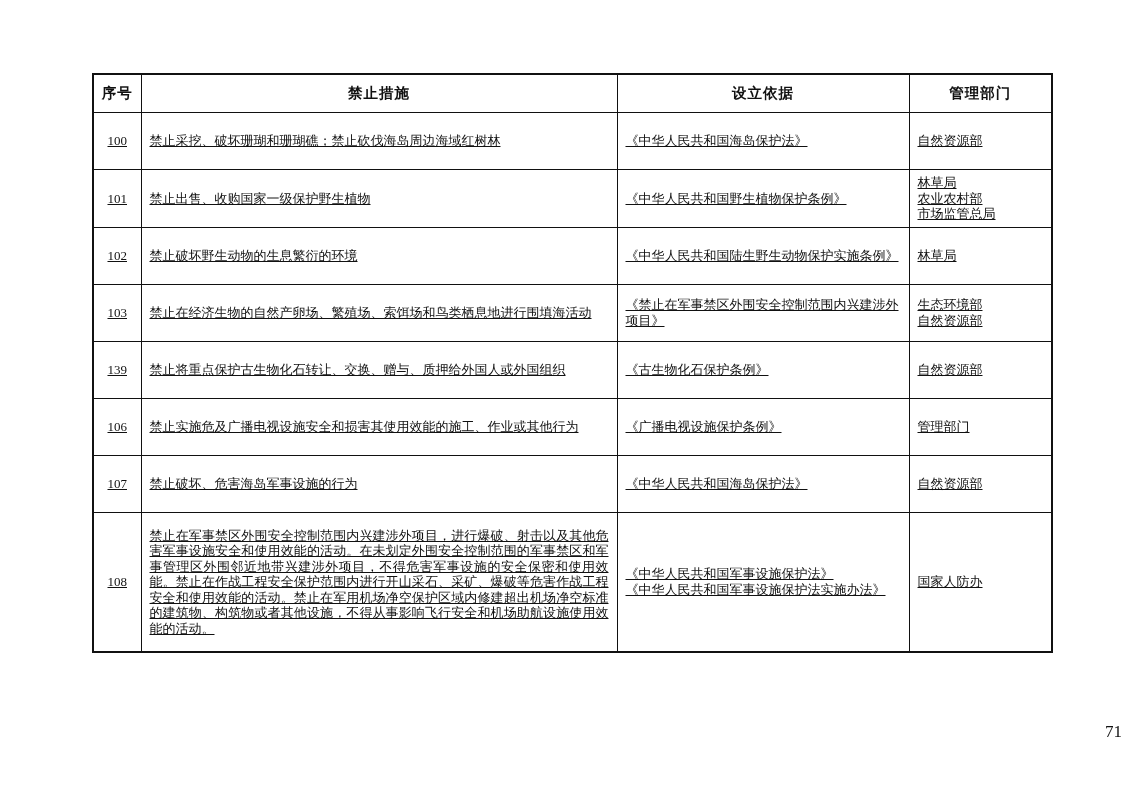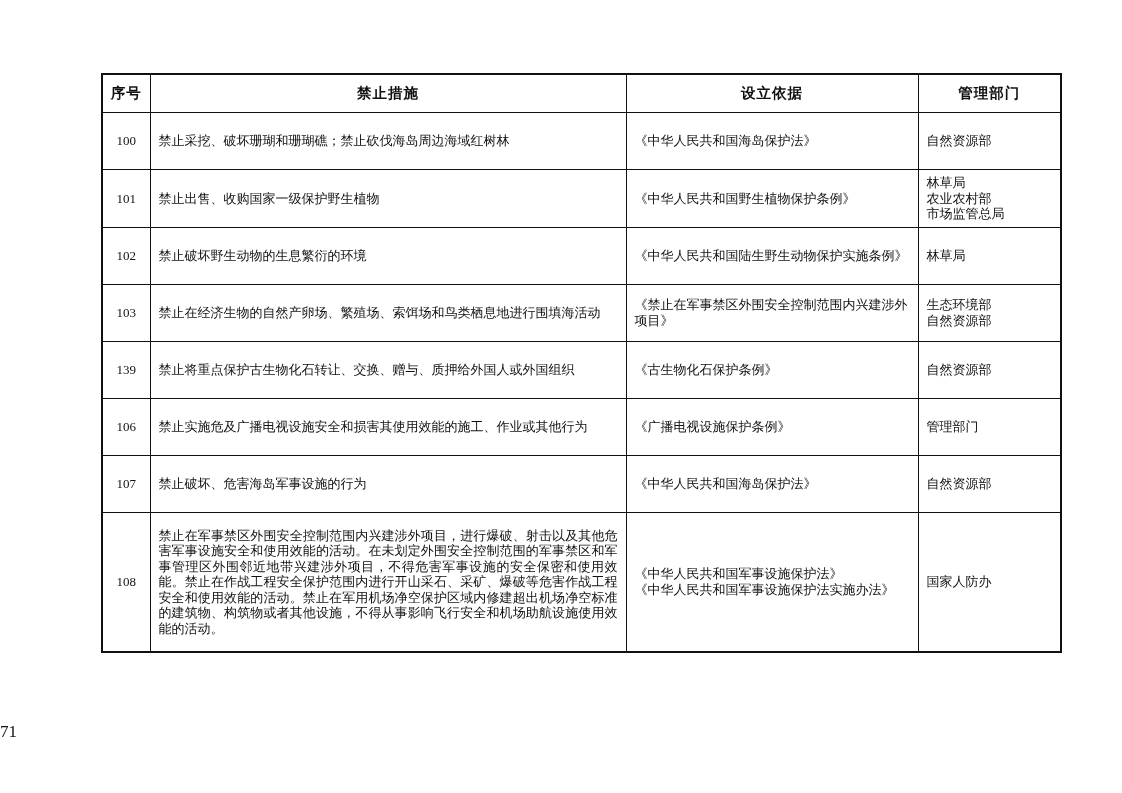--- a/index.html
+++ b/index.html
@@ -10,21 +10,21 @@
   body {
     width: 1122px;
     height: 793px;
     position: relative;
     font-family: "Liberation Serif", "DejaVu Serif", serif;
     color: #111111;
     overflow: hidden;
   }
   .doc-table {
     position: absolute;
-    left: 101px;
+    left: 92px;
     top: 73px;
     width: 959px;
     border-collapse: collapse;
     table-layout: fixed;
     border: 2px solid #111111;
   }
   .doc-table col.c-no      { width: 48px;  }
   .doc-table col.c-measure { width: 476px; }
   .doc-table col.c-basis   { width: 292px; }
   .doc-table col.c-dept    { width: 143px; }
@@ -38,20 +38,21 @@
     vertical-align: middle;
     padding: 0 4px;
     letter-spacing: 1px;
   }
   .doc-table td {
     border: 1px solid #111111;
     font-size: 13px;
     line-height: 15.5px;
     vertical-align: middle;
     padding: 5px 8px;
+    text-decoration: underline;
   }
   .doc-table tbody tr { height: 57px; }
   .doc-table tbody tr:last-child { height: 140px; }
 
   td.cell-no {
     text-align: center;
     padding: 0 2px;
   }
   td.cell-measure {
     text-align: justify;
@@ -59,21 +60,21 @@
   }
   td.cell-basis, td.cell-dept {
     text-align: left;
     white-space: pre-line;
   }
   .page-number {
     position: absolute;
     top: 722px;
     left: 0;
     width: 100%;
-    text-align: left;
+    text-align: right;
     font-size: 17px;
     color: #111111;
   }
 </style>
 </head>
 <body>
 
 <table class="doc-table">
   <colgroup>
     <col class="c-no">

